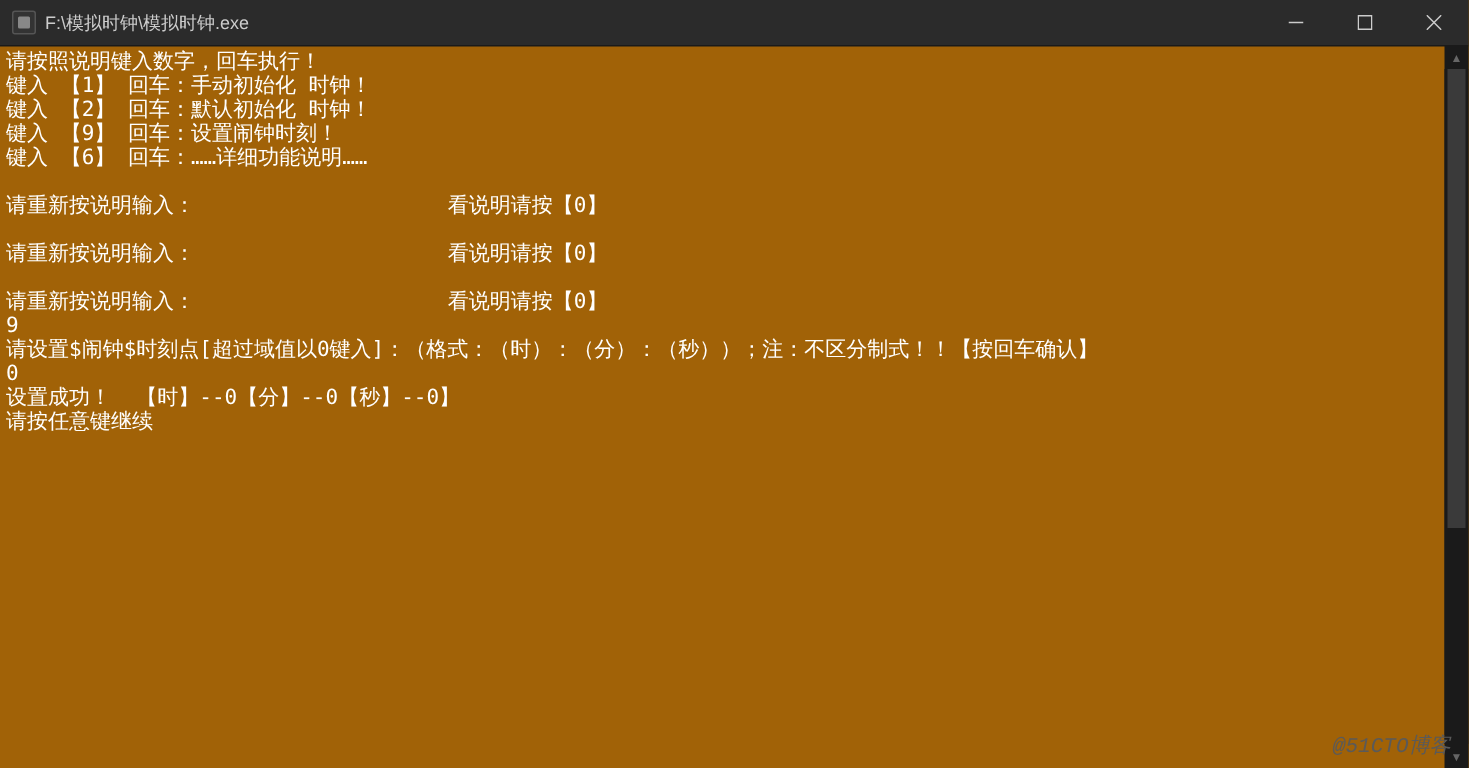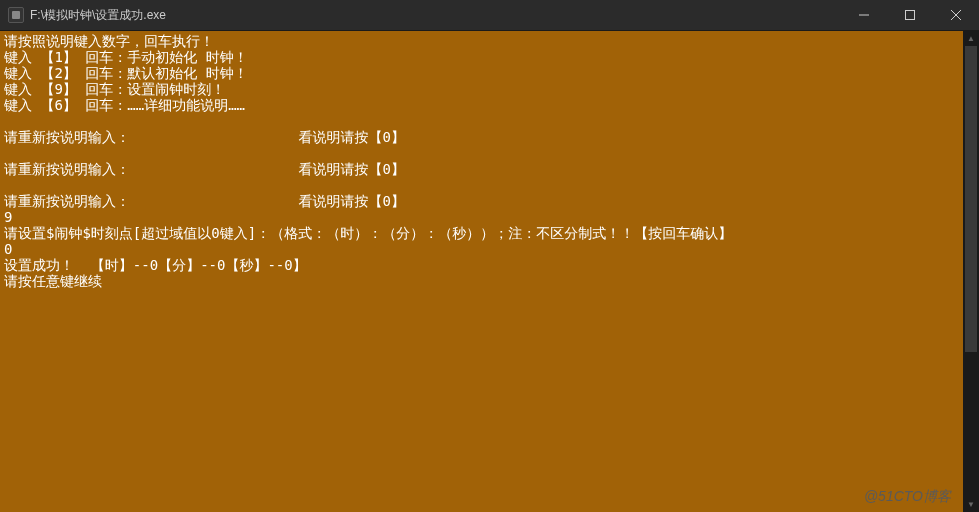--- a/index.html
+++ b/index.html
@@ -86,37 +86,37 @@
       width: 16px;
       background: #1a1a1a;
     }
     .sb-track { position: absolute; top: 16px; bottom: 16px; left: 0; right: 0; background: #1a1a1a; }
     .sb-thumb { position: absolute; top: 0; left: 2px; right: 2px; height: 68%; background: #3a3a3a; }
     .sb-arrow { position: absolute; left: 0; right: 0; height: 16px; display:flex; align-items:center; justify-content:center; color:#666; font-size:8px;}
     .sb-arrow.up { top: 0; }
     .sb-arrow.down { bottom: 0; }
     .watermark {
       position: absolute;
-      right: 28px;
+      right: 12px;
       bottom: 6px;
       color: #5a5a5a;
       font-size: 14px;
       font-style: italic;
-      font-family: Liberation Sans, sans-serif;
+      font-family: Liberation Mono, monospace;
     }
   </style>
 </head>
 <body>
 
 <div class="window">
   <div class="titlebar">
     <div class="title-icon">
       <div class="title-icon-inner"></div>
     </div>
-    <div class="title-text">F:\模拟时钟\设置成功.exe</div>
+    <div class="title-text">F:\模拟时钟\模拟时钟.exe</div>
     <div class="window-controls">
       <div class="win-btn">
         <svg width="10" height="10">
             <line x1="0" y1="5" x2="10" y2="5" stroke-width="1"></line>
           </svg>
       </div>
       <div class="win-btn">
         <svg width="10" height="10">
             <rect x="0.5" y="0.5" width="9" height="9" stroke-width="1"></rect>
           </svg>

